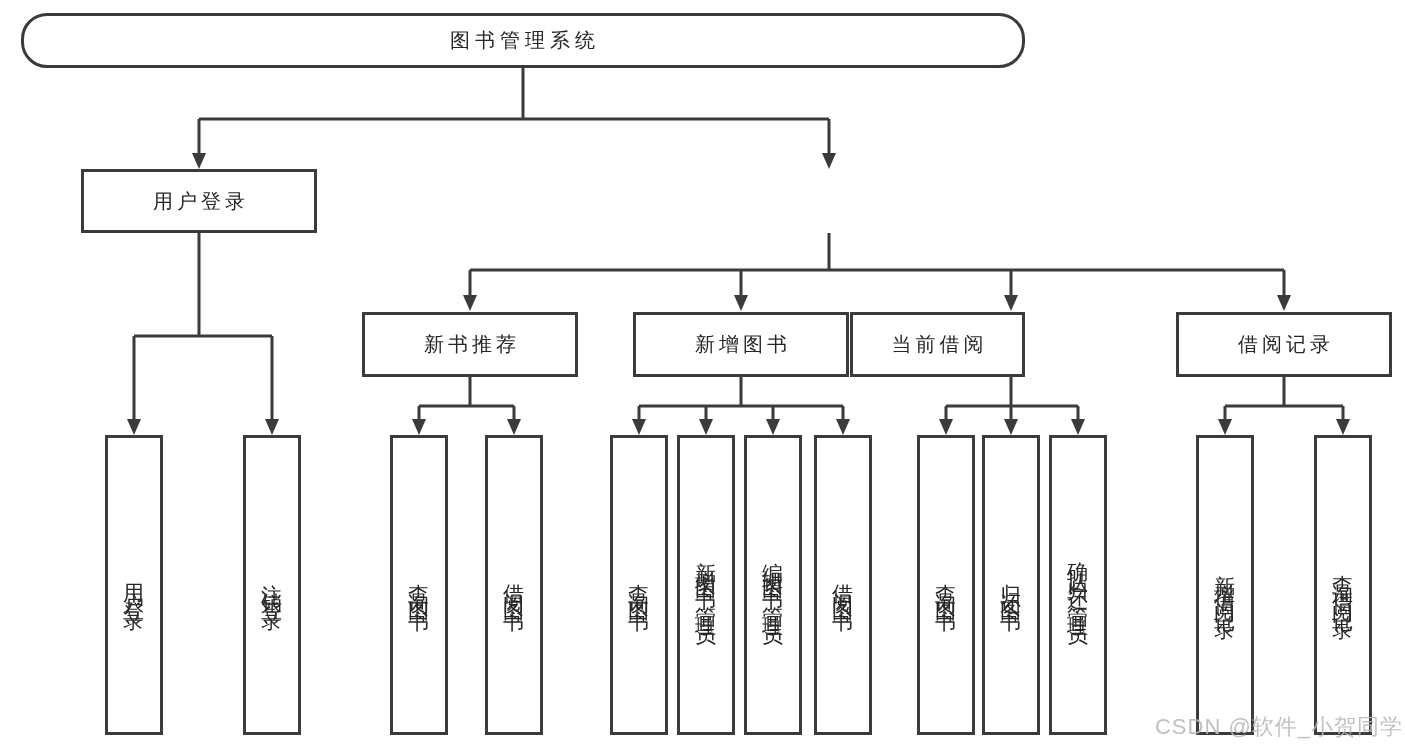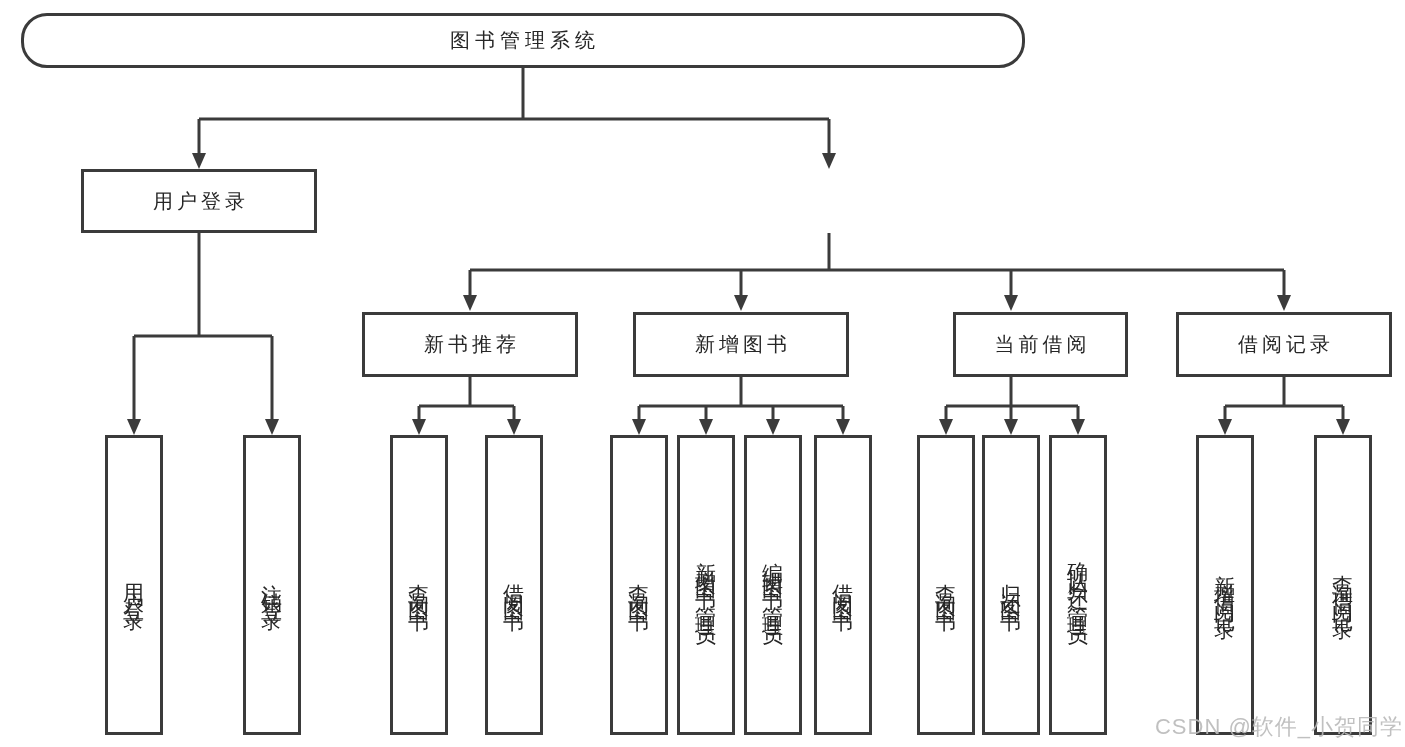--- a/index.html
+++ b/index.html
@@ -52,21 +52,21 @@
     writing-mode: vertical-rl;
     text-orientation: mixed;
     letter-spacing: 9px;
     line-height: 1;
   }
   .root-box   { left: 21px;  top: 13px;  width: 1004px; height: 55px; letter-spacing: 5px; border-radius: 26px; }
   .lv2-login  { left: 81px;  top: 169px; width: 236px;  height: 64px; }
   .lv2-mgmt   { left: 712px; top: 169px; width: 235px;  height: 64px; }
   .lv3-a { left: 362px;  top: 312px; width: 216px; height: 65px; }
   .lv3-b { left: 633px;  top: 312px; width: 216px; height: 65px; }
-  .lv3-c { left: 953px;  top: 312px; width: 175px; height: 65px; }
+  .lv3-c { left: 850px;  top: 312px; width: 175px; height: 65px; }
   .lv3-d { left: 1176px; top: 312px; width: 216px; height: 65px; }
   .leaf-1  { left: 105px;  }
   .leaf-2  { left: 243px;  }
   .leaf-3  { left: 390px;  }
   .leaf-4  { left: 485px;  }
   .leaf-5  { left: 610px;  }
   .leaf-6  { left: 677px;  }
   .leaf-7  { left: 744px;  }
   .leaf-8  { left: 814px;  }
   .leaf-9  { left: 917px;  }

